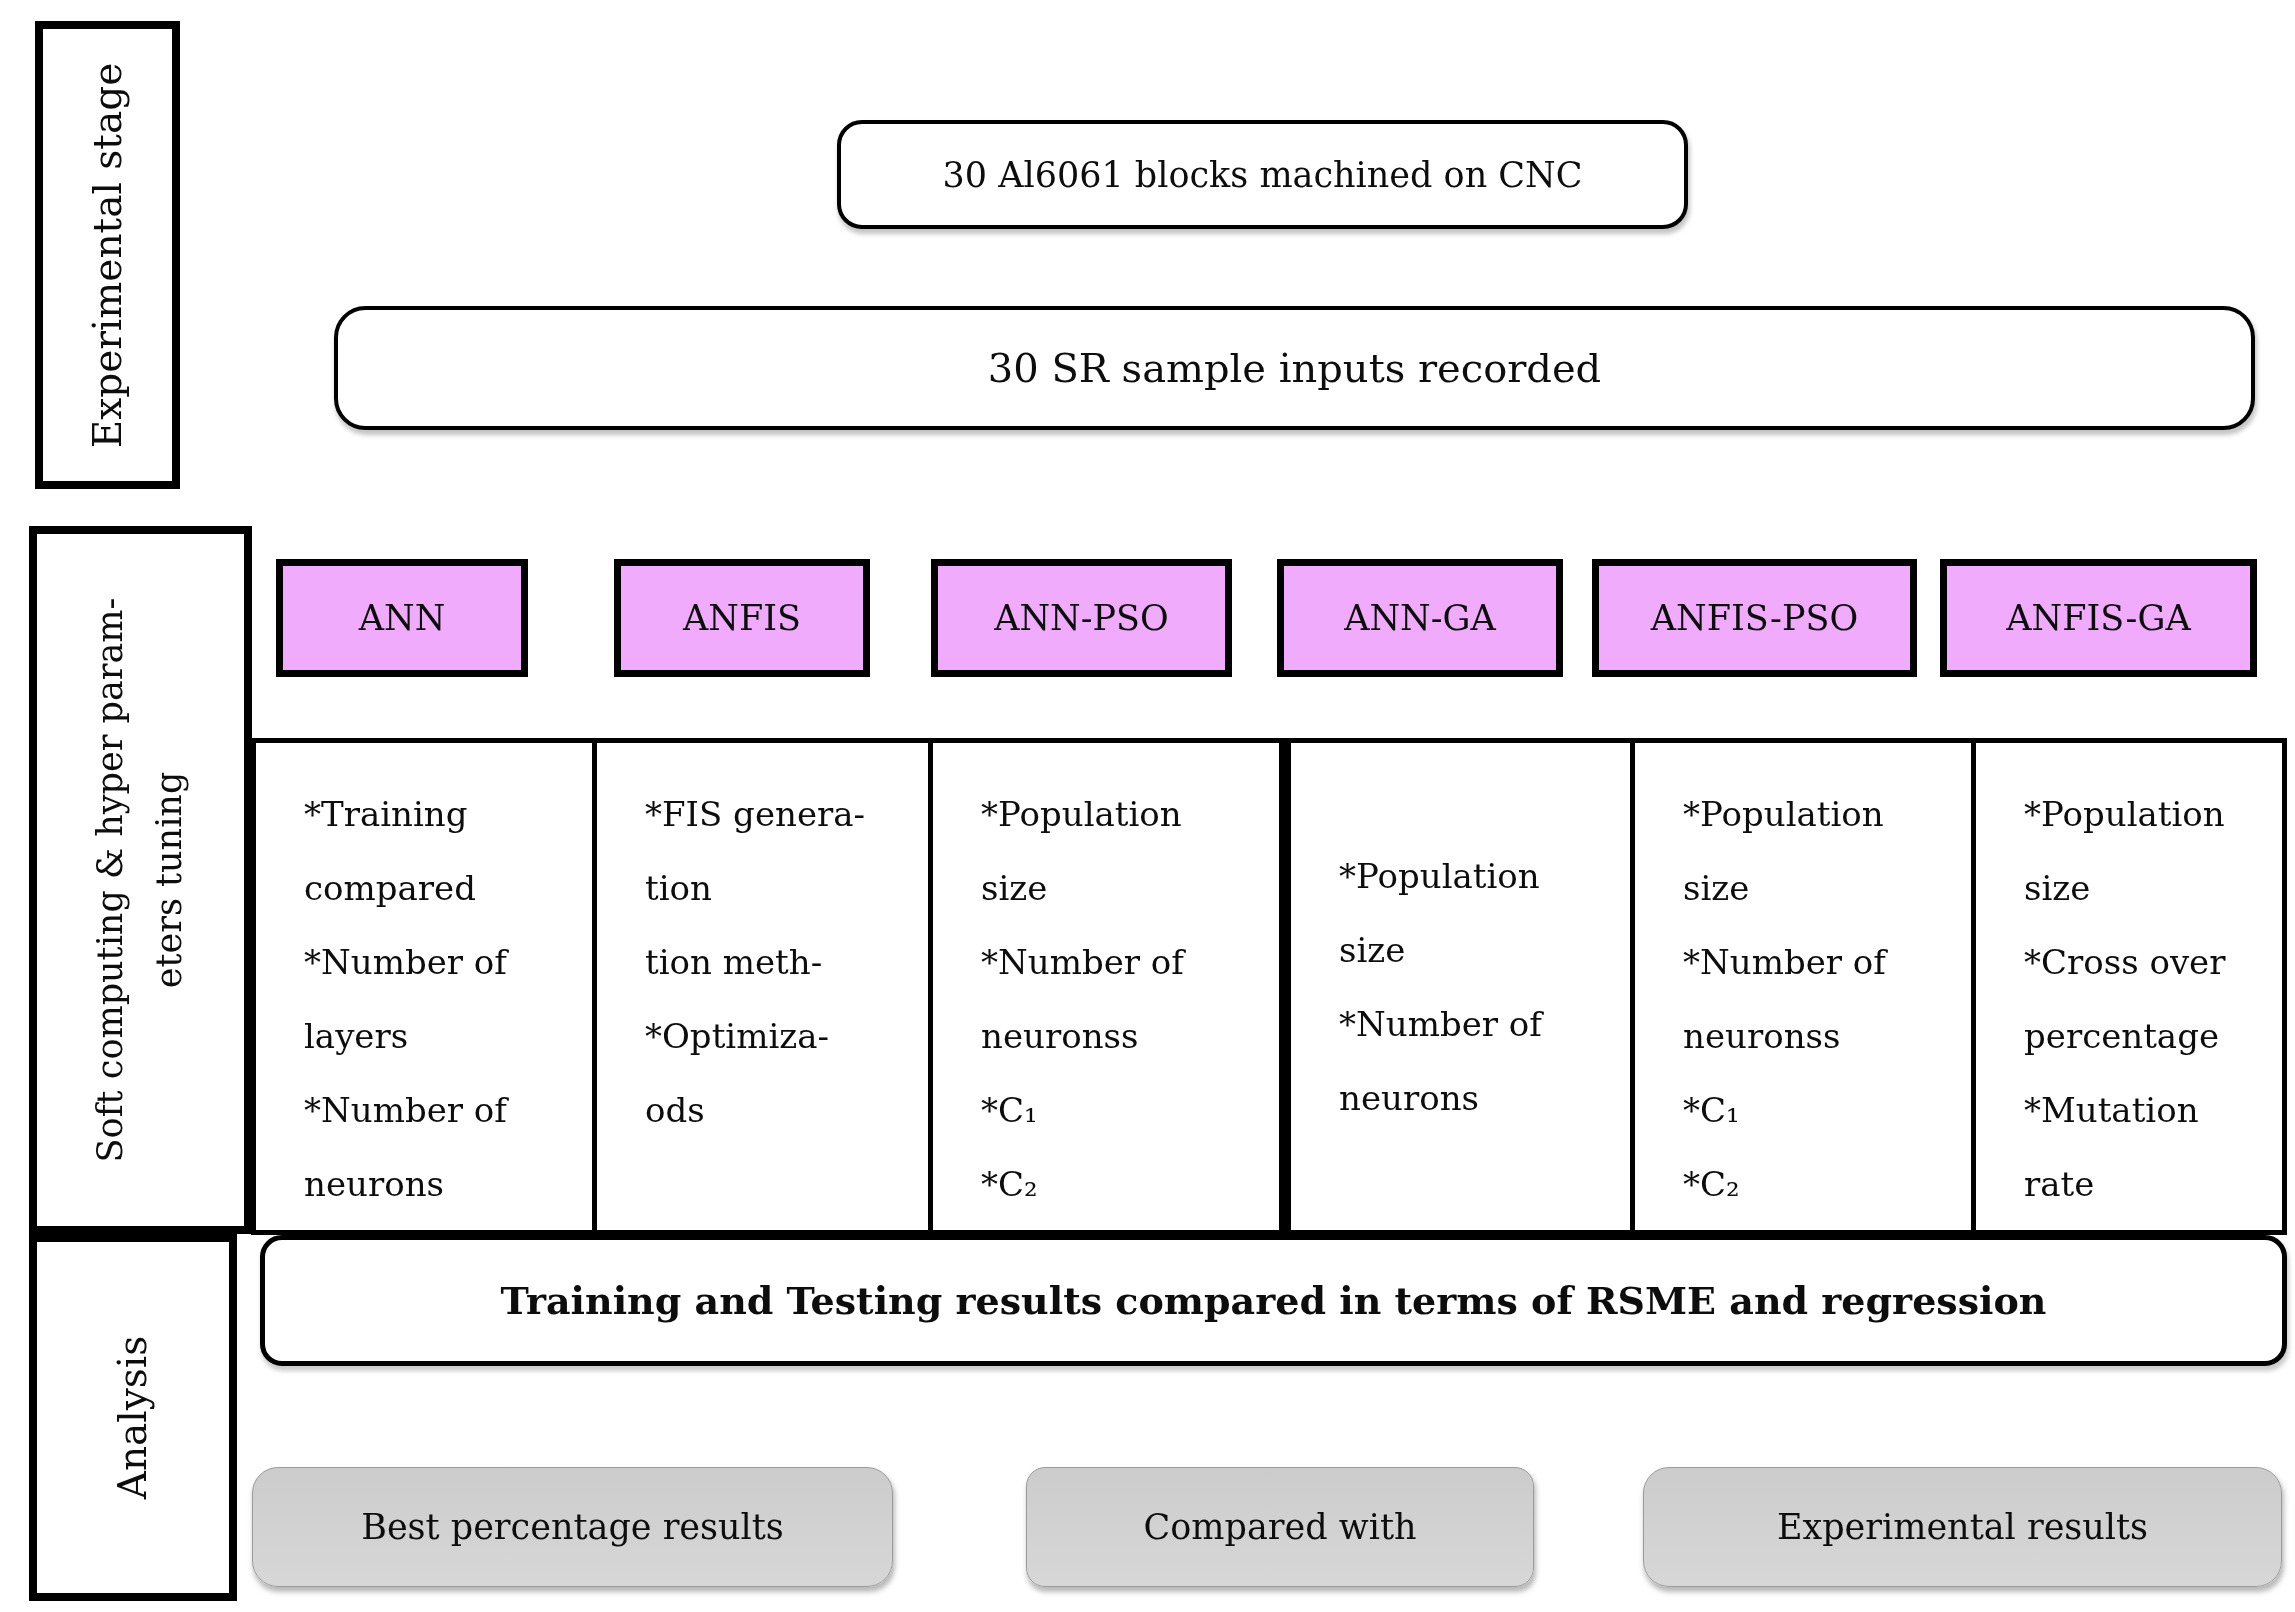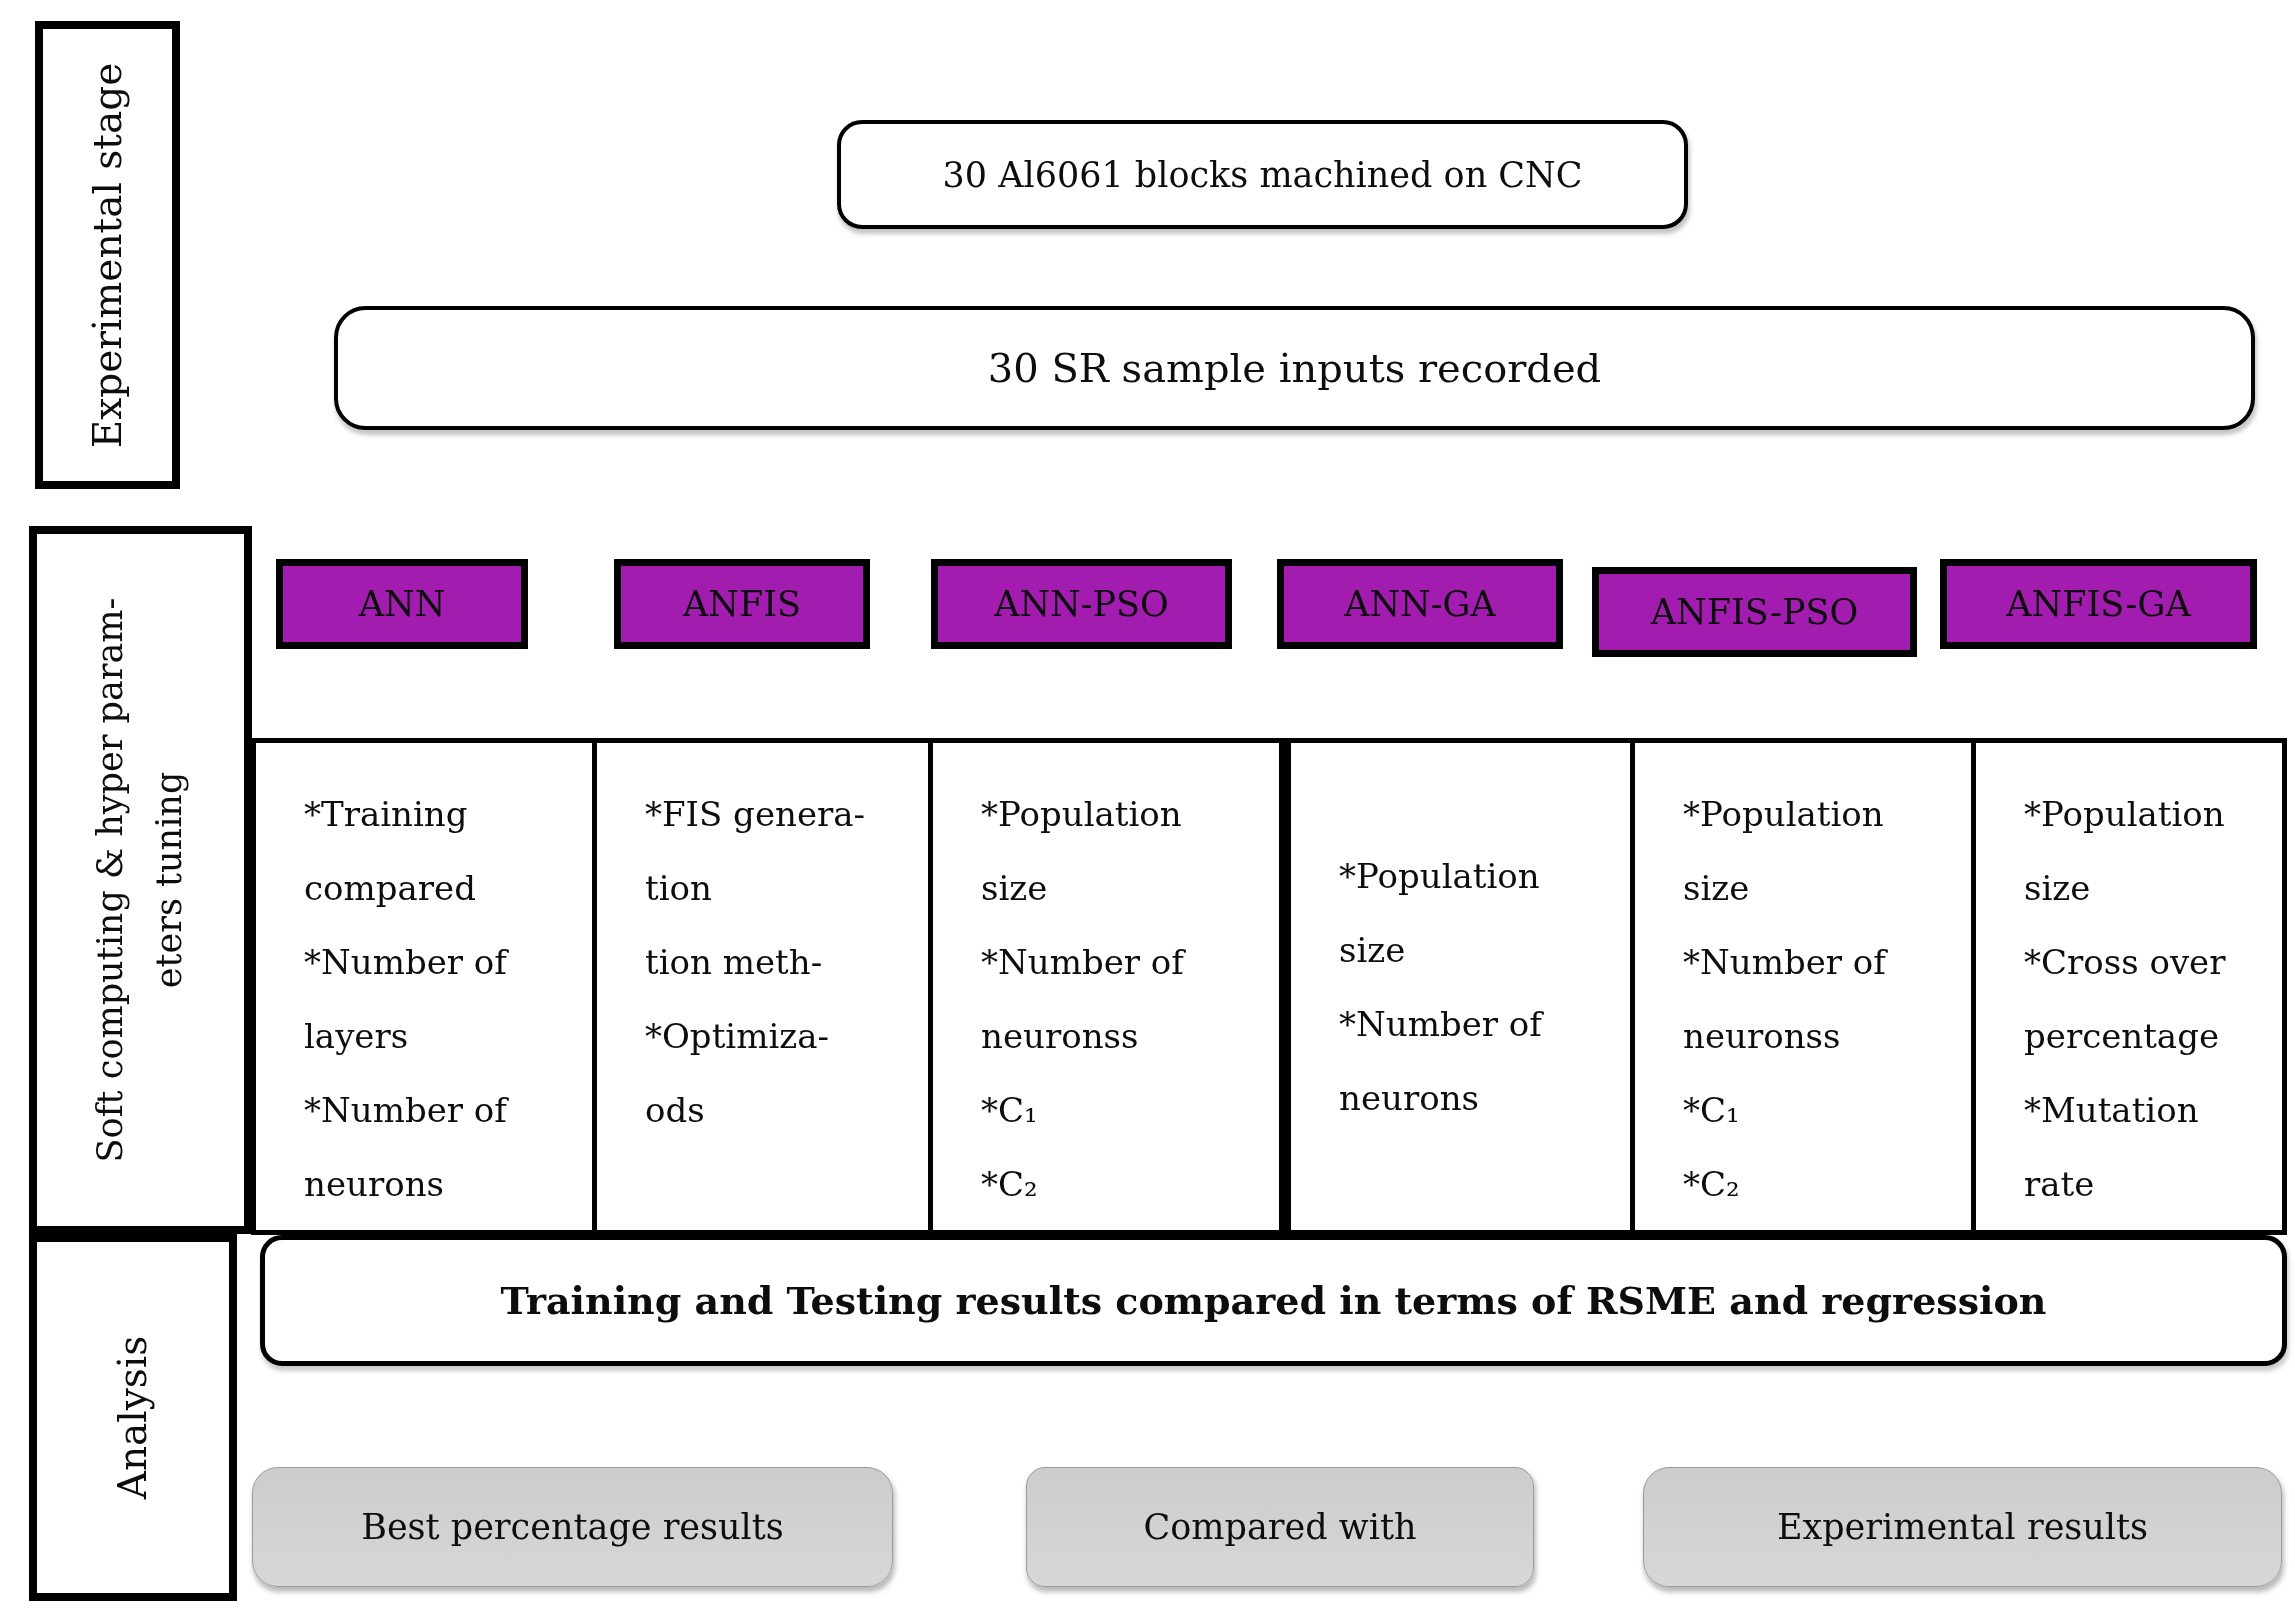--- a/index.html
+++ b/index.html
@@ -24,29 +24,29 @@
   
   .rbox{
     position:absolute;box-sizing:border-box;background:#fff;
     border:4.7px solid #000;display:flex;align-items:center;justify-content:center;
     box-shadow:1.6px 4.7px 4.7px rgba(110,110,110,0.4);
   }
   #step1{left:837px;top:120px;width:851px;height:109px;border-radius:25px;font-size:35px;justify-content:center;}
   #step2{left:334px;top:306px;width:1921px;height:124px;border-radius:31.5px;font-size:40px;}
   
   .hbox{
-    position:absolute;top:559px;height:90px;box-sizing:border-box;
-    border:7.3px solid #000;background:#a21caf;display:flex;align-items:center;justify-content:center;
+    position:absolute;top:559px;height:118px;box-sizing:border-box;
+    border:7.3px solid #000;background:#f0abfc;display:flex;align-items:center;justify-content:center;
     font-size:35px;
   }
   #h1{left:276px;width:252px;}
   #h2{left:614px;width:256px;}
   #h3{left:931px;width:301px;}
   #h4{left:1277px;width:286px;}
-  #h5{left:1592px;width:325px;margin-top:8px;}
+  #h5{left:1592px;width:325px;}
   #h6{left:1940px;width:317px;}
   
   #pgrid{
     position:absolute;left:251px;top:738px;width:2036px;height:497px;
     box-sizing:border-box;border:5.8px solid #000;background:#fff;
     display:flex;flex-direction:row;
   }
   .cell{
     box-sizing:border-box;border-right:5.8px solid #000;
     display:flex;flex-direction:column;justify-content:flex-start;

